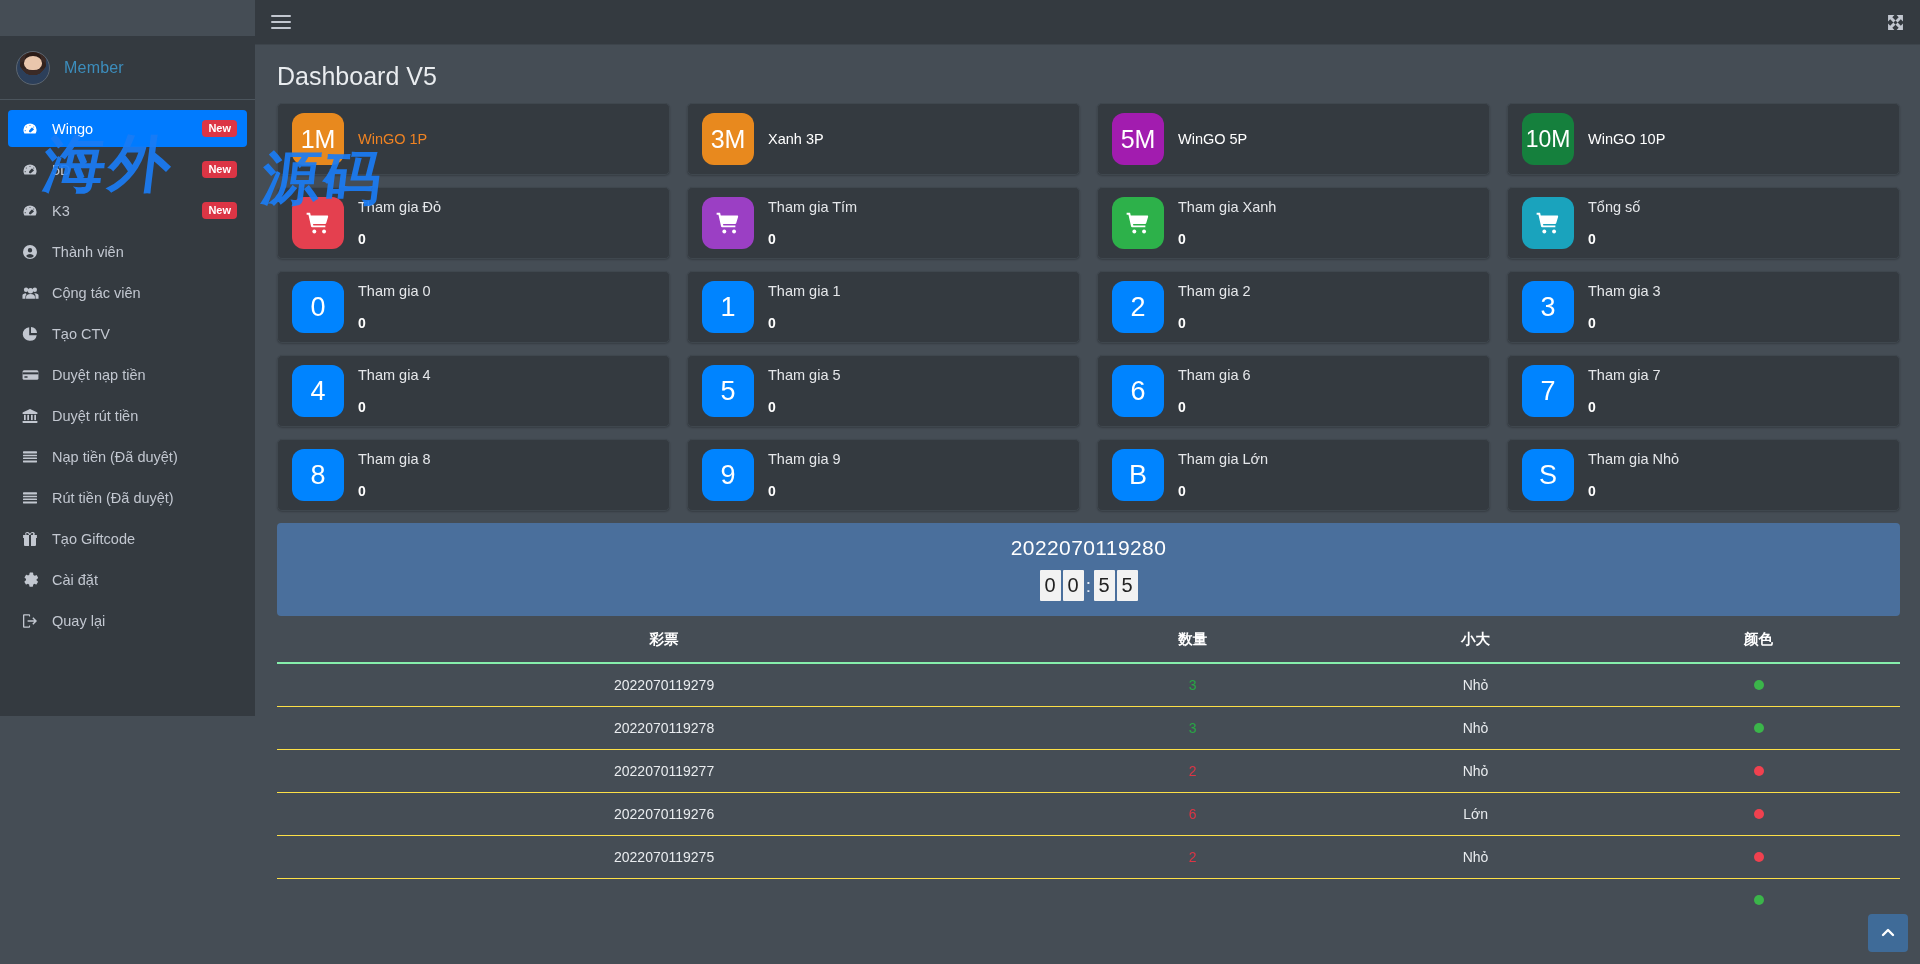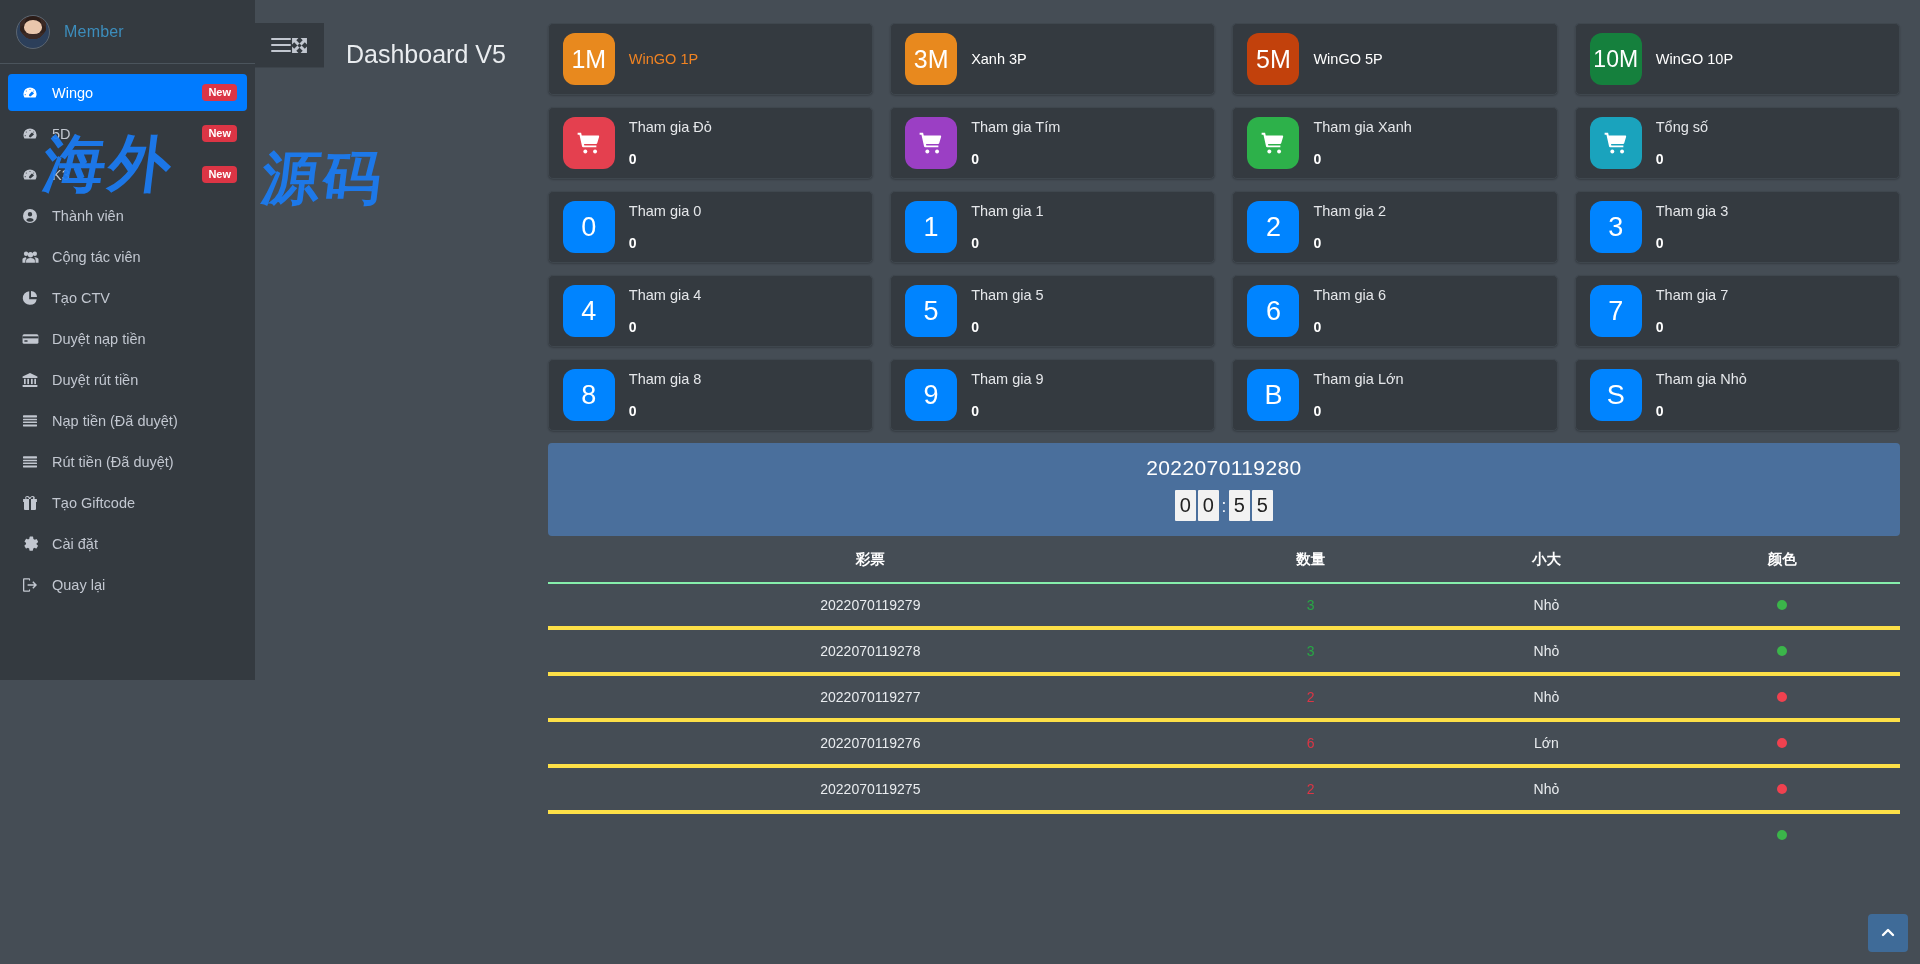--- a/index.html
+++ b/index.html
@@ -12,20 +12,21 @@
   .app { display: flex; width: 1920px; height: 964px; }
 
   
   .sidebar {
     width: 255px; flex: 0 0 255px;
     background: #343a40;
     height: 680px;
     overflow: hidden;
     position: relative;
     z-index: 5;
+    margin-top: 36px;
   }
   .brand {
     height: 64px;
     display: flex; align-items: center;
     padding: 0 16px;
     border-bottom: 1px solid #4b545c;
   }
   .avatar {
     width: 34px; height: 34px; border-radius: 50%;
     background: radial-gradient(circle at 50% 32%, #e8c3a8 0 22%, #3b2a26 23% 48%, #2c3f5a 49% 100%);
@@ -61,21 +62,21 @@
   .nav-ico svg { display: block; }
   .nav-label { flex: 1 1 auto; }
   .badge-new {
     background: #dc3545; color: #fff; font-size: 11px;
     font-weight: bold; padding: 2px 6px; border-radius: 4px;
     line-height: 1.1;
   }
   .nav-item.active .badge-new { background: #dc3545; }
 
   
-  .main { flex: 1 1 auto; display: flex; flex-direction: row; background: #454d55; position: relative; margin-top: 23px; }
+  .main { flex: 1 1 auto; display: flex; flex-direction: column; background: #454d55; position: relative; }
   .topbar {
     height: 45px; background: #343a40;
     display: flex; align-items: center; justify-content: space-between;
     padding: 0 16px;
     border-bottom: 1px solid #3d444b;
   }
   .hamburger { width: 20px; cursor: pointer; }
   .hamburger span {
     display: block; height: 2.5px; background: #c2c7d0;
     margin: 3.5px 0; border-radius: 1px;
@@ -139,21 +140,21 @@
   
   table { width: 100%; border-collapse: collapse; margin-top: 4px; }
   thead th {
     color: #fff; font-size: 14.5px; font-weight: bold;
     padding: 10px 6px 13px 6px;
     border-bottom: 2px solid #86efac;
     text-align: center;
   }
   tbody td {
     padding: 13px 6px; font-size: 14px; text-align: center;
-    color: #e9ecef; border-top: 4px solid #fde047;
+    color: #e9ecef; border-top: 1px solid #fde047;
   }
   tbody tr:first-child td { border-top: none; }
   td.num-green { color: #28a745; }
   td.num-red { color: #dc3545; }
   .dot { width: 10px; height: 10px; border-radius: 50%; display: inline-block; }
   .dot.green { background: #3bb54a; }
   .dot.red { background: #f0414f; }
 
   
   .scroll-top {
@@ -343,21 +344,21 @@
             </div>
           </div>
           <div class="col">
             <div class="card card-lg">
               <div class="tile" style="background:#e8891e">3M</div>
               <div class="tile-label">Xanh 3P</div>
             </div>
           </div>
           <div class="col">
             <div class="card card-lg">
-              <div class="tile" style="background:#c2410c">5M</div>
+              <div class="tile" style="background:#a21caf">5M</div>
               <div class="tile-label">WinGO 5P</div>
             </div>
           </div>
           <div class="col">
             <div class="card card-lg">
               <div class="tile t10" style="background:#15803d">10M</div>
               <div class="tile-label">WinGO 10P</div>
             </div>
           </div>
         </div>

